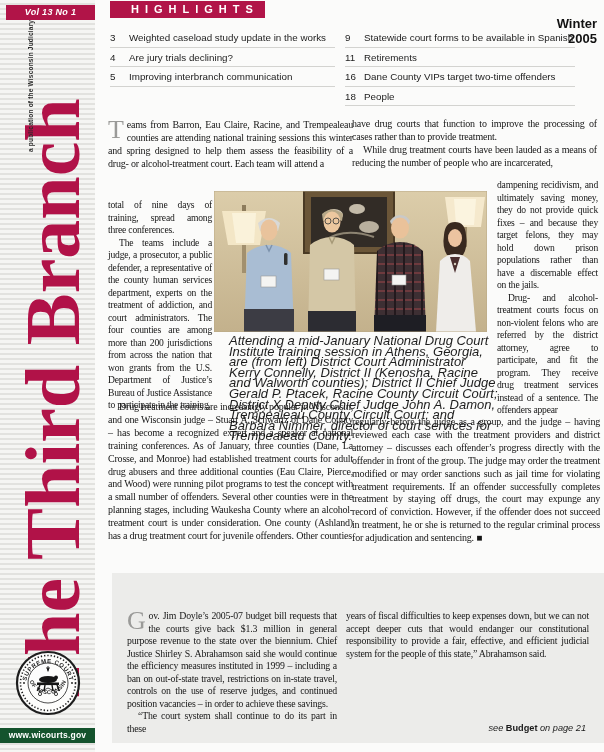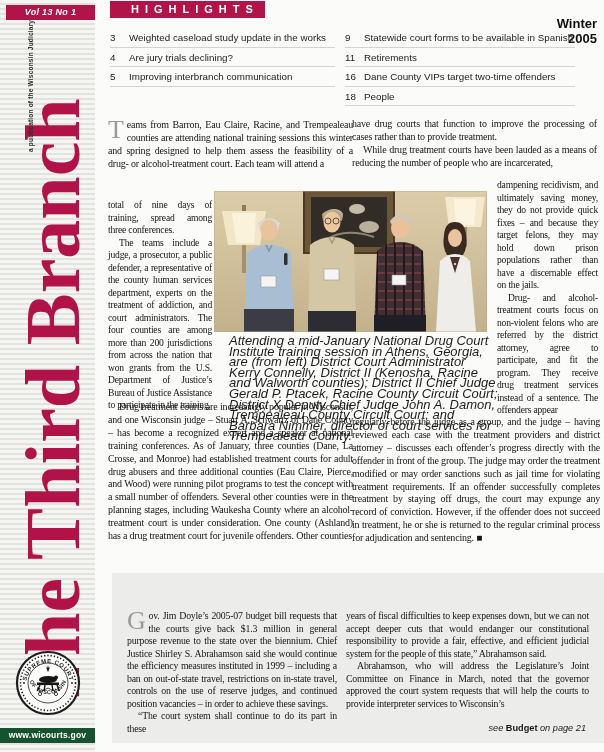--- a/index.html
+++ b/index.html
@@ -278,18 +278,17 @@
 
   <div class="gray-box"></div>
 
   <div class="body-text gbody blockG">
     <p><span class="dropcap">G</span><span>ov. Jim Doyle’s 2005-07 budget bill requests that the courts give back $1.3 million in general purpose revenue to the state over the biennium. Chief Justice Shirley S. Abrahamson said she would continue the efficiency measures instituted in 1999 – including a ban on out-of-state travel, restrictions on in-state travel, controls on the use of reserve judges, and continued position vacancies – in order to achieve these savings.</span></p>
     <p class="indent">“The court system shall continue to do its part in these</p>
   </div>
 
   <div class="body-text gbody blockH">
     <p>years of fiscal difficulties to keep expenses down, but we can not accept deeper cuts that would endanger our constitutional responsibility to provide a fair, effective, and efficient judicial system for the people of this state,” Abrahamson said.</p>
-    <p class="indent">Abrahamson, who will address the Legislature’s Joint Committee on Finance in March, noted that the governor approved the court system requests that will help the courts to provide interpreter services to Wisconsin’s</p>
   </div>
 
   <div class="see-budget"><span>see </span><b>Budget</b><span> on page 21</span></div>
 
 </div>
 
 </body></html>

